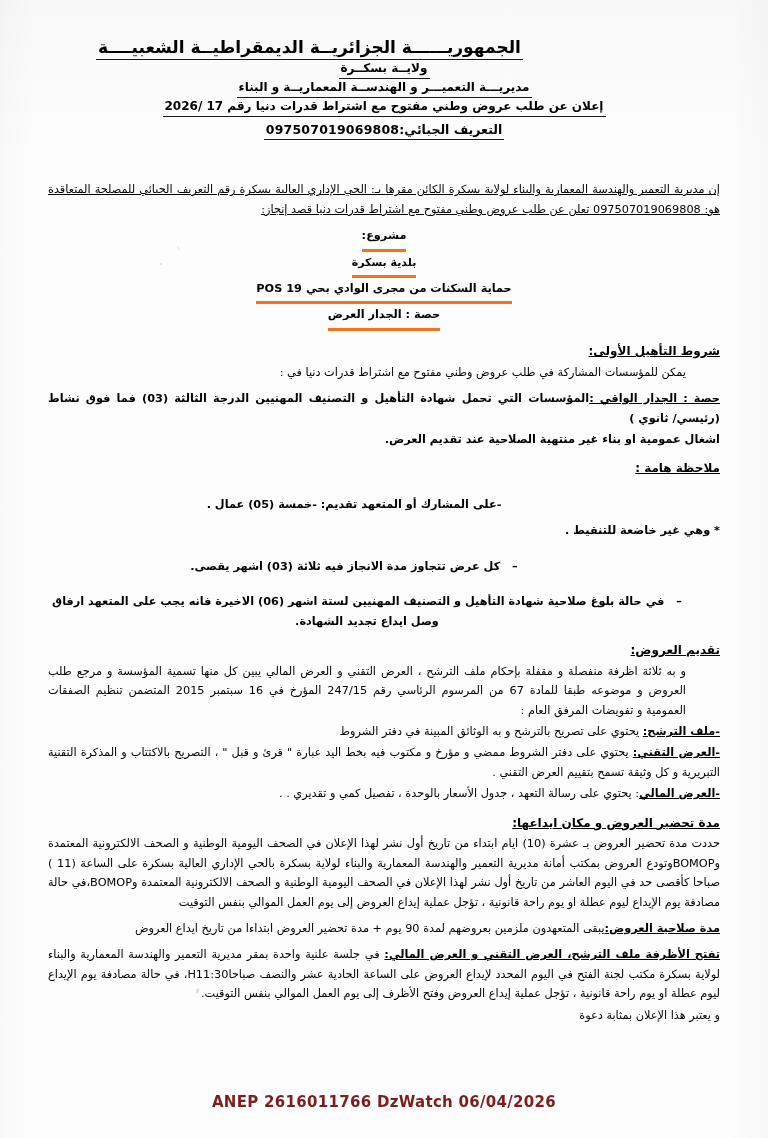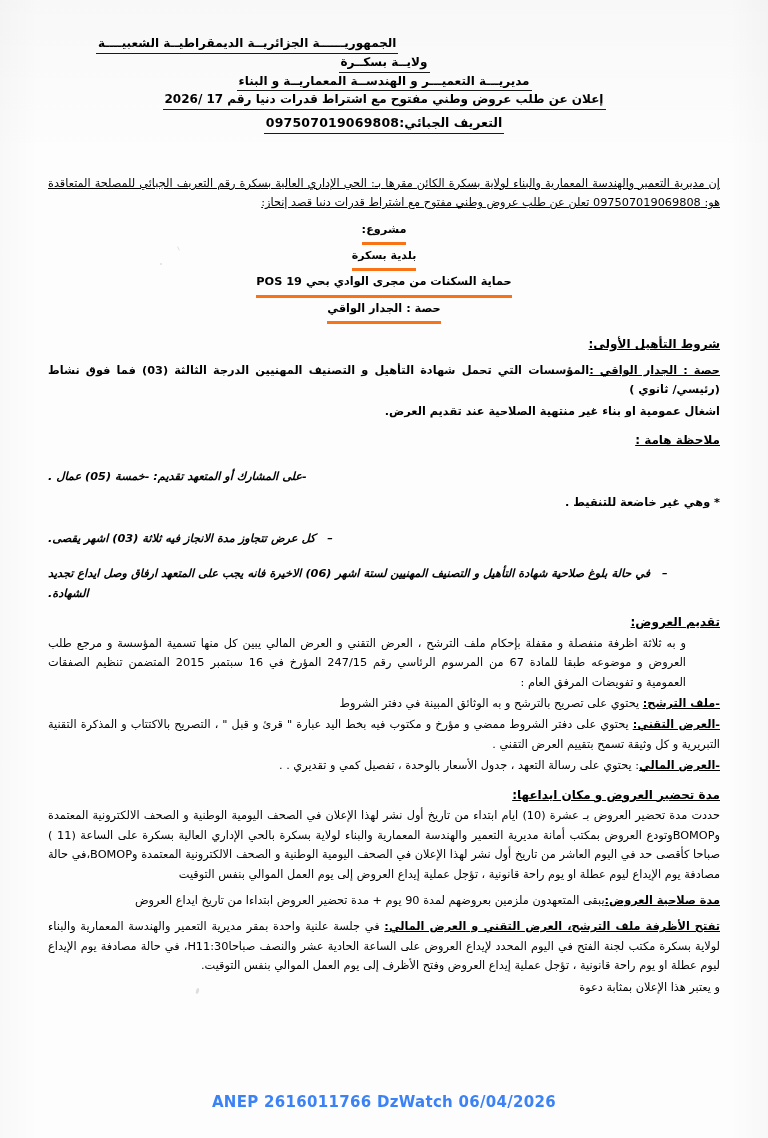--- a/index.html
+++ b/index.html
@@ -53,21 +53,21 @@
   }
   .hdr div {
     font-weight: bold;
     font-size: 11.5px;
     letter-spacing: 0.2px;
     margin: 0 auto 1px auto;
     display: table;
     border-bottom: 1px solid #1a1a1a;
     padding: 0 2px 1px 2px;
   }
-  .hdr .l1 { font-size: 12px; margin-left: 48px; }
+  .hdr .l1 { font-size: 17px; margin-left: 48px; }
   .hdr .l2 { font-size: 12px; }
   .hdr .l3 { font-size: 12px; }
   .hdr .l4 { font-size: 12px; }
   .hdr .l5 {
     font-size: 12.5px;
     margin-top: 5px;
   }
 
   
   .body {
@@ -112,22 +112,21 @@
     text-decoration: underline;
   }
 
   .dash-list {
     margin: 2px 0 2px 0;
     padding: 0;
     list-style: none;
   }
   .dash-list li {
     margin: 16px 0 1px 0;
-    text-align: left;
-    font-style: italic;
+    text-align: center;
   }
 
   .indent-1 { padding-right: 34px; }
   .indent-2 { padding-right: 60px; }
   .indent-3 { padding-right: 120px; }
   .indent-4 { padding-right: 200px; }
 
   .spacer-s { height: 5px; }
 
   .note-star {
@@ -188,24 +187,25 @@
     </div>
 
     <div class="body">
 
       <p class="para u">إن مديرية التعمير والهندسة المعمارية والبناء لولاية بسكرة الكائن مقرها بـ: الحي الإداري العالية بسكرة رقم التعريف الجبائي للمصلحة المتعاقدة هو: 097507019069808 تعلن عن طلب عروض وطني مفتوح مع اشتراط قدرات دنيا  قصد إنجاز:</p>
 
       <div class="proj-block">
         <div class="line">مشروع:</div>
         <div class="line muni">بلدية بسكرة</div>
         <div class="line">حماية السكنات من مجرى الوادي بحي  POS 19</div>
-        <div class="line">حصة : الجدار الواقي</div>
+        <div class="line">حصة : الجدار العرض</div>
       </div>
 
       <div class="sect-title">شروط التأهيل الأولى:</div>
+      <p class="para indent-1">يمكن للمؤسسات المشاركة في  طلب عروض وطني مفتوح مع اشتراط قدرات دنيا  في :</p>
       <div class="spacer-s"></div>
       <p class="para">
         <span class="bu">حصة : الجدار الواقي  :</span><span class="b">المؤسسات التي تحمل شهادة التأهيل و التصنيف المهنيين الدرجة الثالثة  (03) فما فوق نشاط (رئيسي/ ثانوي )</span>
       </p>
       <p class="para b">اشغال عمومية  او بناء غير منتهية الصلاحية عند تقديم العرض.</p>
 
       <div class="sect-title">ملاحظة هامة :</div>
 
       <ul class="dash-list">
         <li class="b indent-2">-على المشارك أو المتعهد تقديم:   -خمسة (05) عمال  .</li>
@@ -248,16 +248,16 @@
 
       <p class="para">
         <span class="bu">تفتح الأظرفة ملف الترشح، العرض التقني و العرض المالي:</span><span> في جلسة علنية واحدة بمقر مديرية التعمير والهندسة المعمارية والبناء لولاية بسكرة مكتب لجنة الفتح في اليوم المحدد لإيداع العروض على الساعة الحادية عشر والنصف صباحاH11:30، في حالة مصادفة يوم الإيداع ليوم عطلة او يوم راحة قانونية ، تؤجل عملية إيداع العروض وفتح الأظرف إلى يوم العمل الموالي بنفس التوقيت.</span>
       </p>
       <p class="para center">و يعتبر هذا الإعلان بمثابة دعوة</p>
 
     </div>
   </div>
 
   <div class="footer">
-    <span style="color: #3b82f6;">ANEP 2616011766 DzWatch 06/04/2026</span>
+    <span style="color: #7f1d1d;">ANEP 2616011766 DzWatch 06/04/2026</span>
   </div>
 
 </div>
 
 </body></html>

